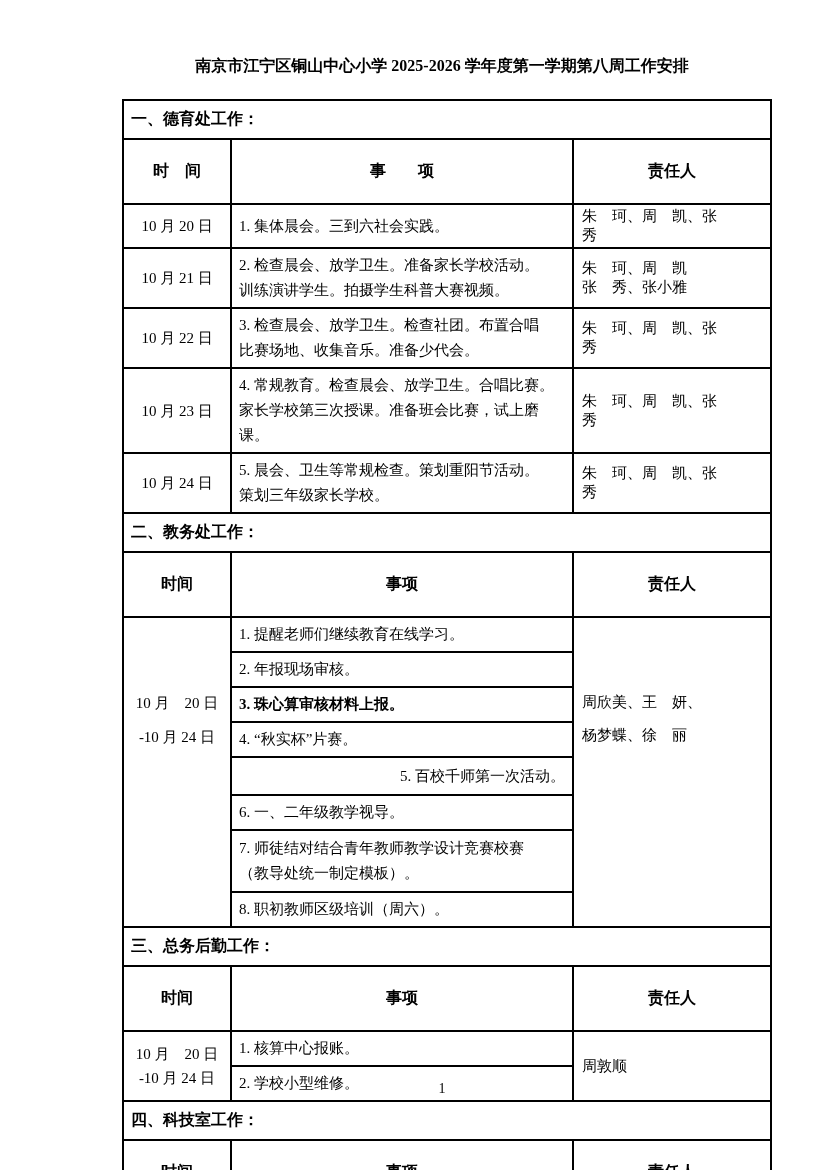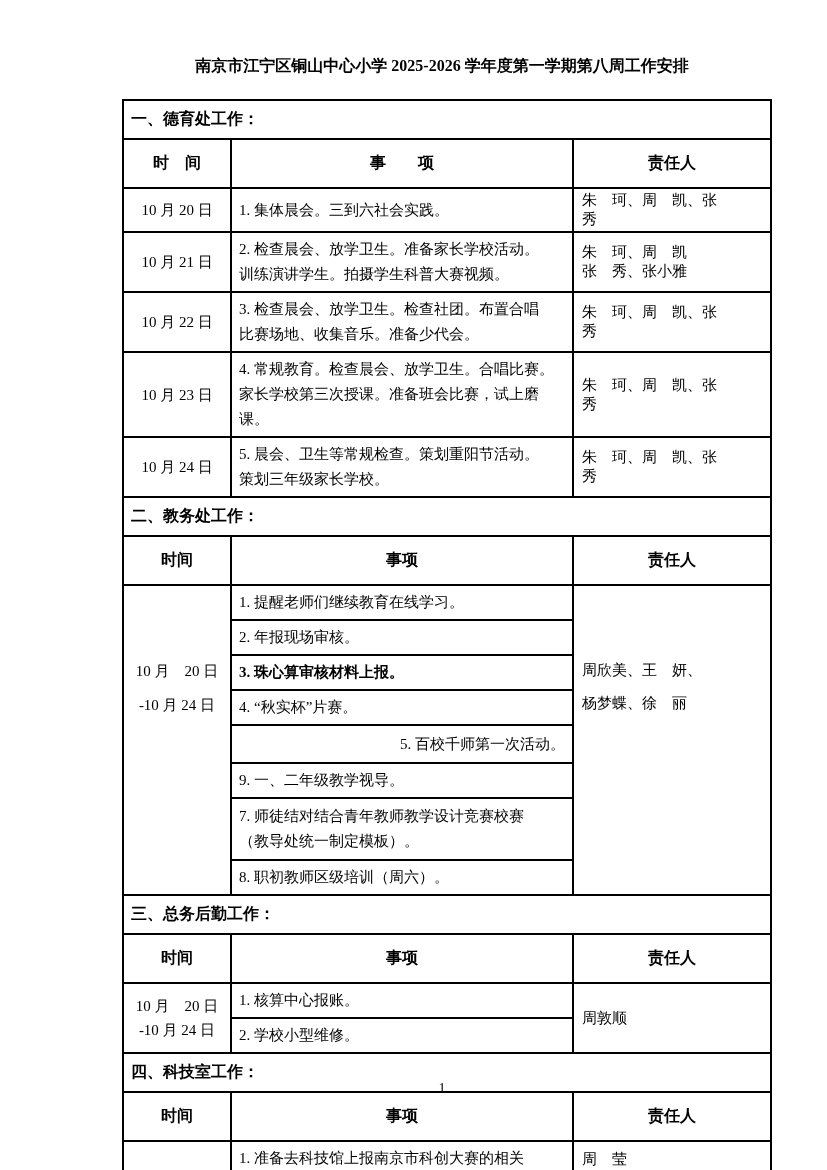--- a/index.html
+++ b/index.html
@@ -46,21 +46,21 @@
     font-weight: bold;
     font-size: 16px;
     padding: 2px 7px;
     height: 33px;
   }
   tr.colhdr td {
     font-weight: bold;
     font-size: 16px;
     text-align: center;
     height: 27px;
-    padding: 10px;
+    padding: 18px;
   }
   td.time {
     text-align: center;
     white-space: pre-line;
     line-height: 24px;
     padding: 2px;
   }
   td.item {
     white-space: pre-line;
     line-height: 25px;
@@ -178,21 +178,21 @@
   <tr style="height:19px;font-weight:bold;">
     <td class="item">3. 珠心算审核材料上报。</td>
   </tr>
   <tr style="height:35px;margin-top:14px;">
     <td class="item">4. “秋实杯”片赛。</td>
   </tr>
   <tr style="height:38px;text-align:right;">
     <td class="item">5. 百校千师第一次活动。</td>
   </tr>
   <tr style="height:32px;">
-    <td class="item">9. 一、二年级教学视导。</td>
+    <td class="item">6. 一、二年级教学视导。</td>
   </tr>
   <tr style="height:62px;">
     <td class="item">7. 师徒结对结合青年教师教学设计竞赛校赛
 （教导处统一制定模板）。</td>
   </tr>
   <tr style="height:33px;">
     <td class="item">8. 职初教师区级培训（周六）。</td>
   </tr>
 
   <tr style="height:31px;">

